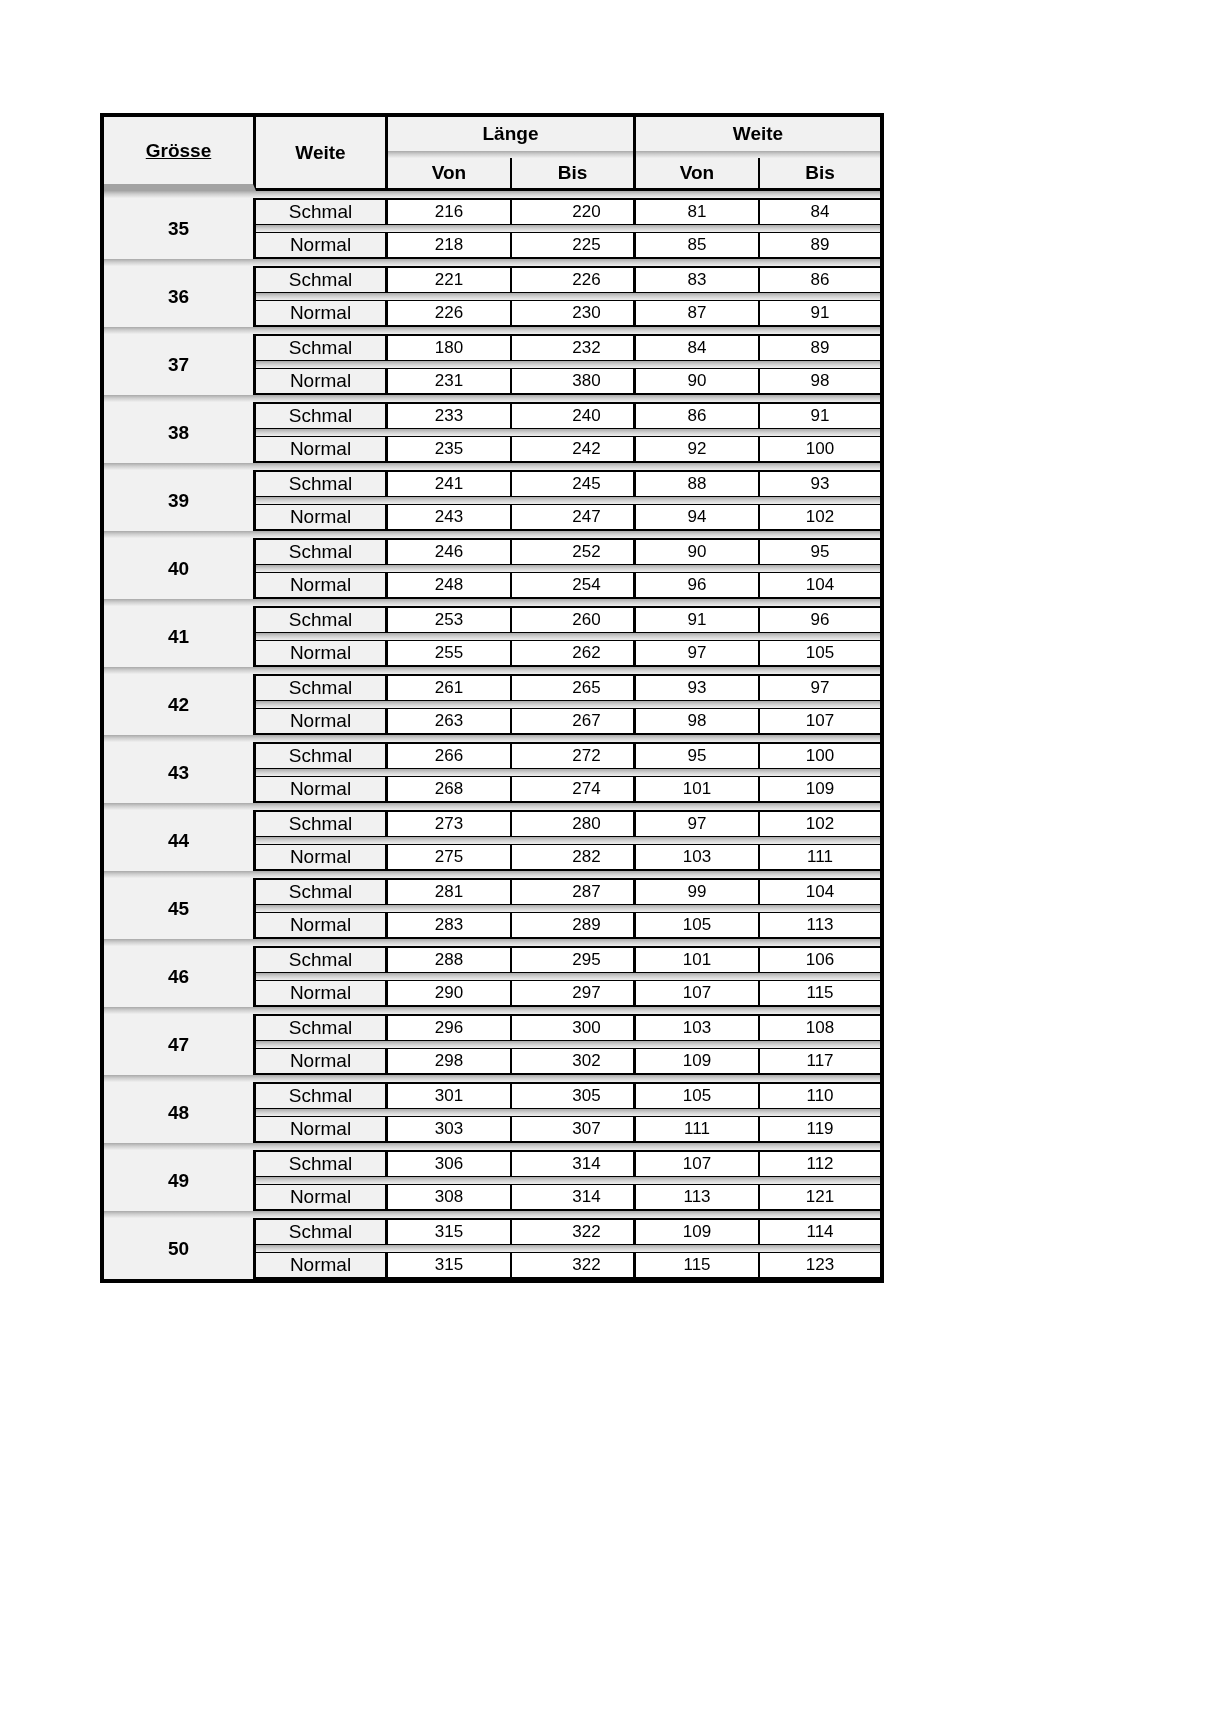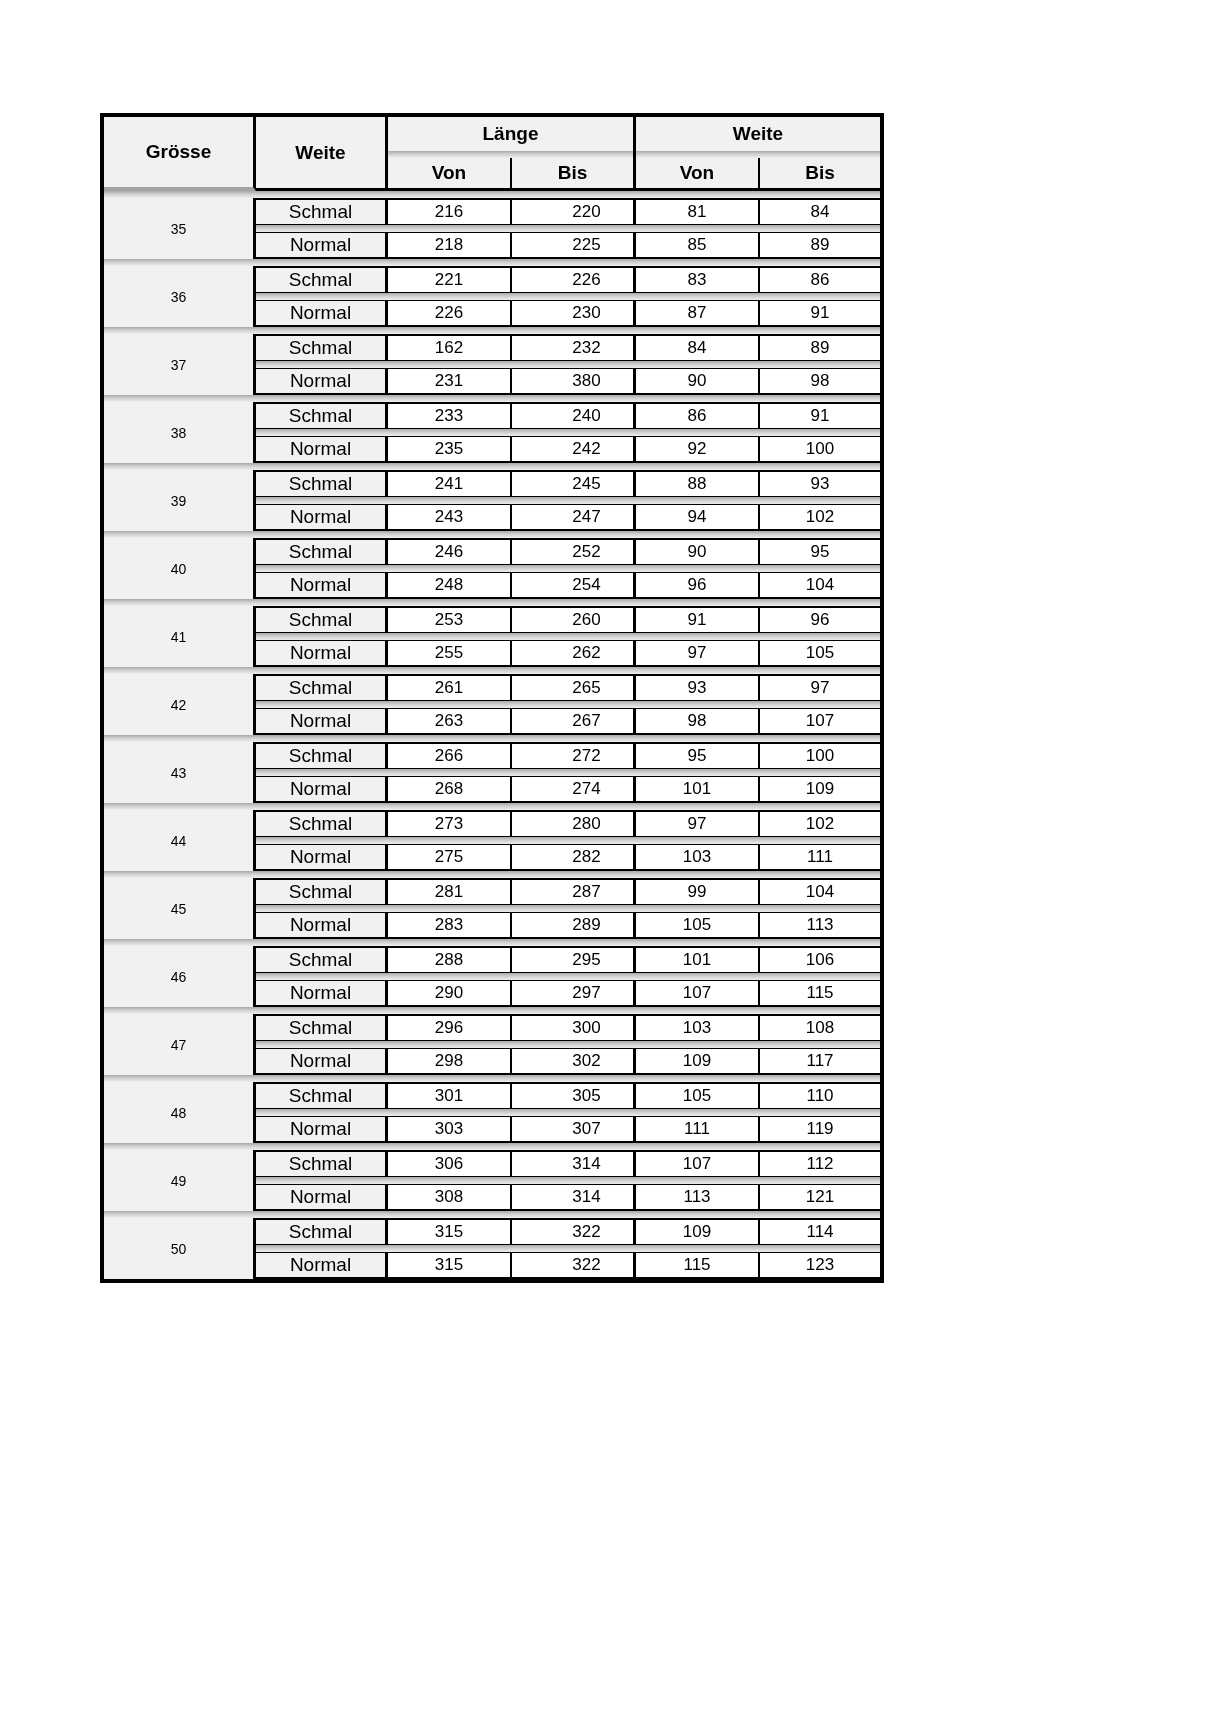--- a/index.html
+++ b/index.html
@@ -45,43 +45,43 @@
   }
 
   
   tr.h1 th { height: 34px; }
   tr.h2 th { height: 30px; margin-top: 40px; }
   th.hcell {
     background: #f1f1f1;
     font-weight: bold;
     font-size: 19px;
   }
-  th.hg  { border-right: 3px solid #000; border-bottom: 4px solid #a3a3a3; }
+  th.hg  { border-right: 3px solid #000; border-bottom: 7px solid #a3a3a3; text-decoration: underline; }
   th.hw  { border-right: 3px solid #000; border-bottom: 3px solid #000; }
   th.hl  { border-right: 3px solid #000; }
   th.hr  { }
   th.hvon1 { border-right: 2px solid #000; border-bottom: 3px solid #000; }
   th.hbis1 { border-right: 3px solid #000; border-bottom: 3px solid #000; }
   th.hvon2 { border-right: 2px solid #000; border-bottom: 3px solid #000; }
   th.hbis2 { border-bottom: 3px solid #000; }
 
   
   tr.groove td {
     height: 7px;
     background: linear-gradient(180deg, #a9a9a9 0%, #cfcfcf 45%, #efefef 100%);
     border: none;
   }
   tr.groove td.keepline { border-right: 3px solid #000; }
 
   
   tr.row td { height: 24px; }
   td.size {
     background: #f1f1f1;
-    font-weight: normal;
-    font-size: 14px;
+    font-weight: bold;
+    font-size: 19px;
     border-right: 3px solid #000;
     margin-top: 28px;
   }
   td.lbl {
     background: #f1f1f1;
     font-size: 19px;
     border-right: 3px solid #000;
   }
   td.num {
     background: #ffffff;
@@ -169,21 +169,21 @@
     <td class="num b-thin">87</td>
     <td class="num">91</td>
   </tr>
   <tr class="groove groove-between">
     <td colspan="6"></td>
   </tr>
 
   <tr class="row row-s">
     <td class="size" rowspan="3">37</td>
     <td class="lbl">Schmal</td>
-    <td class="num b-thin">162</td>
+    <td class="num b-thin">180</td>
     <td class="num b-thick">232</td>
     <td class="num b-thin">84</td>
     <td class="num">89</td>
   </tr>
   <tr class="groove">
     <td colspan="5"></td>
   </tr>
   <tr class="row row-n">
     <td class="lbl">Normal</td>
     <td class="num b-thin">231</td>

